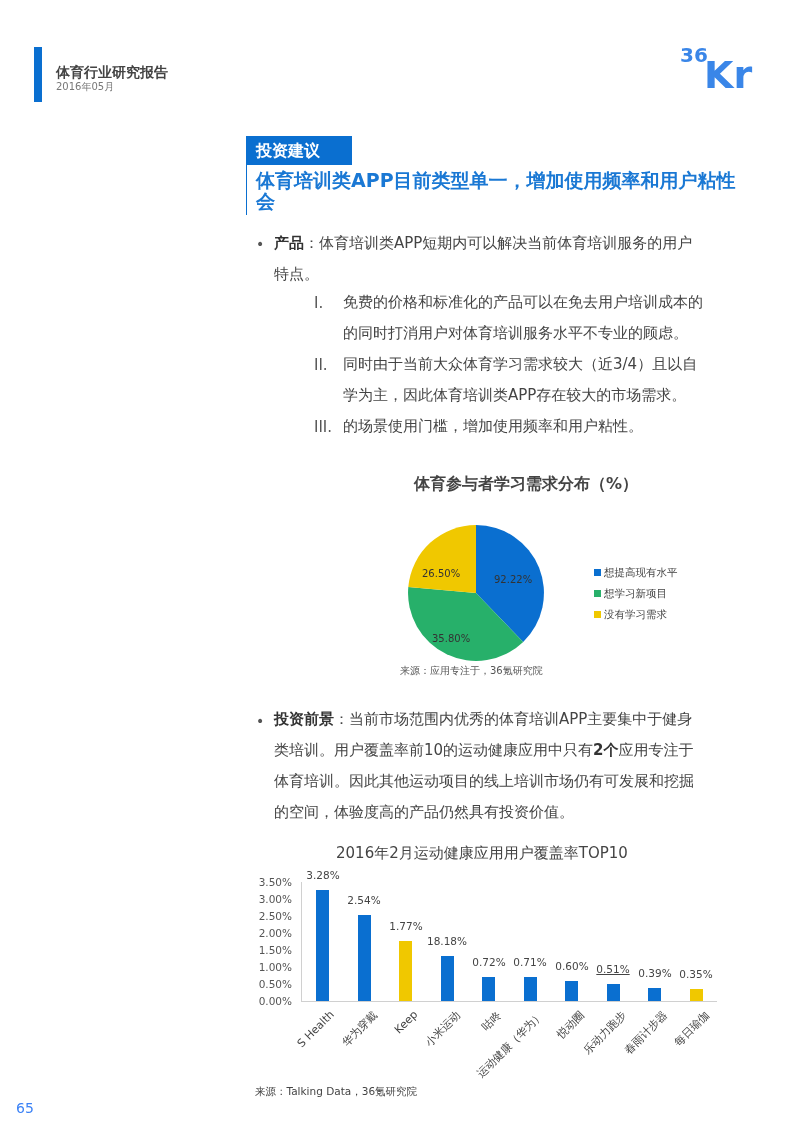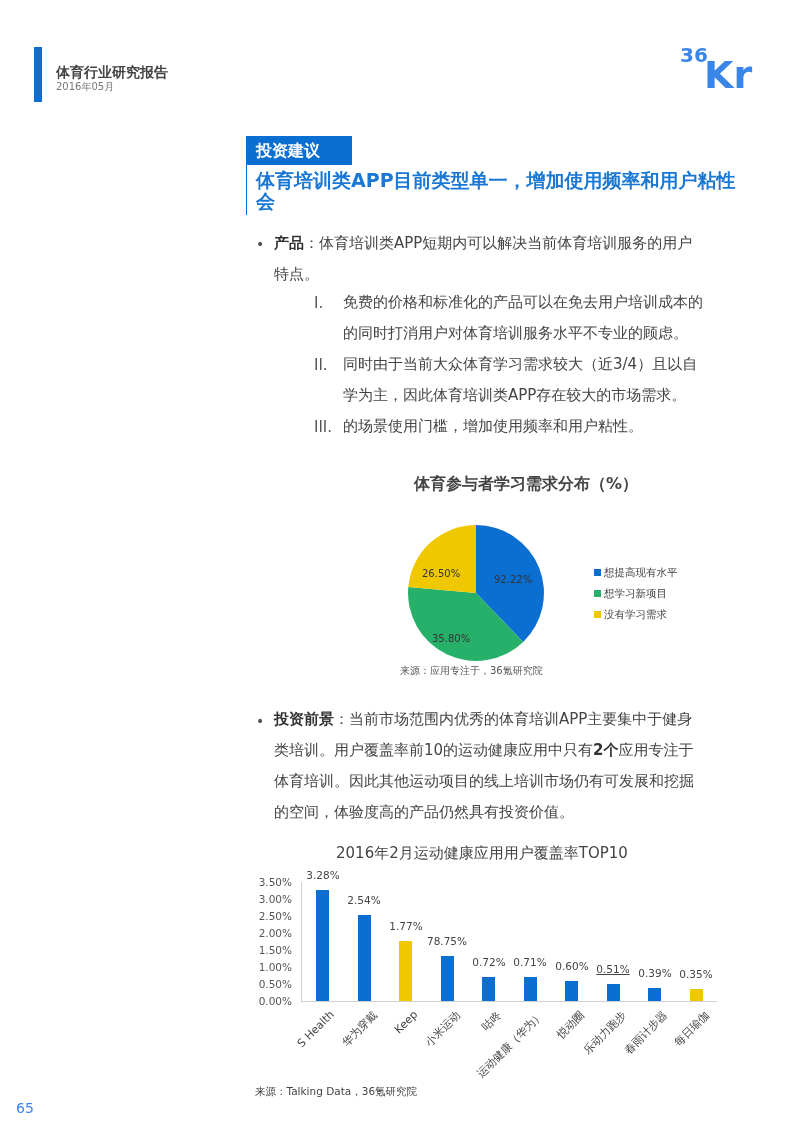--- a/index.html
+++ b/index.html
@@ -142,21 +142,21 @@
   <div class="bar" style="left:482px; top:977px; height:24px; background:#0a6fd0;"></div>
   <div class="bar" style="left:524px; top:977px; height:24px; background:#0a6fd0;"></div>
   <div class="bar" style="left:565px; top:981px; height:20px; background:#0a6fd0;"></div>
   <div class="bar" style="left:607px; top:984px; height:17px; background:#0a6fd0;"></div>
   <div class="bar" style="left:648px; top:988px; height:13px; background:#0a6fd0;"></div>
   <div class="bar" style="left:690px; top:989px; height:12px; background:#f0c800;"></div>
 
   <div class="bar-value" style="left:298px; top:869px;">3.28%</div>
   <div class="bar-value" style="left:339px; top:894px;">2.54%</div>
   <div class="bar-value" style="left:381px; top:920px;">1.77%</div>
-  <div class="bar-value" style="left:422px; top:935px;">78.75%</div>
+  <div class="bar-value" style="left:422px; top:935px;">18.18%</div>
   <div class="bar-value" style="left:464px; top:956px;">0.72%</div>
   <div class="bar-value" style="left:505px; top:956px;">0.71%</div>
   <div class="bar-value" style="left:547px; top:960px;">0.60%</div>
   <div class="bar-value" style="left:588px; top:963px;text-decoration:underline;">0.51%</div>
   <div class="bar-value" style="left:630px; top:967px;">0.39%</div>
   <div class="bar-value" style="left:671px; top:968px;">0.35%</div>
 
   <div class="x-label" style="right:calc(794px - 328px); top:1008px;">S Health</div>
   <div class="x-label" style="right:calc(794px - 370px); top:1008px;">华为穿戴</div>
   <div class="x-label" style="right:calc(794px - 411px); top:1008px;">Keep</div>

